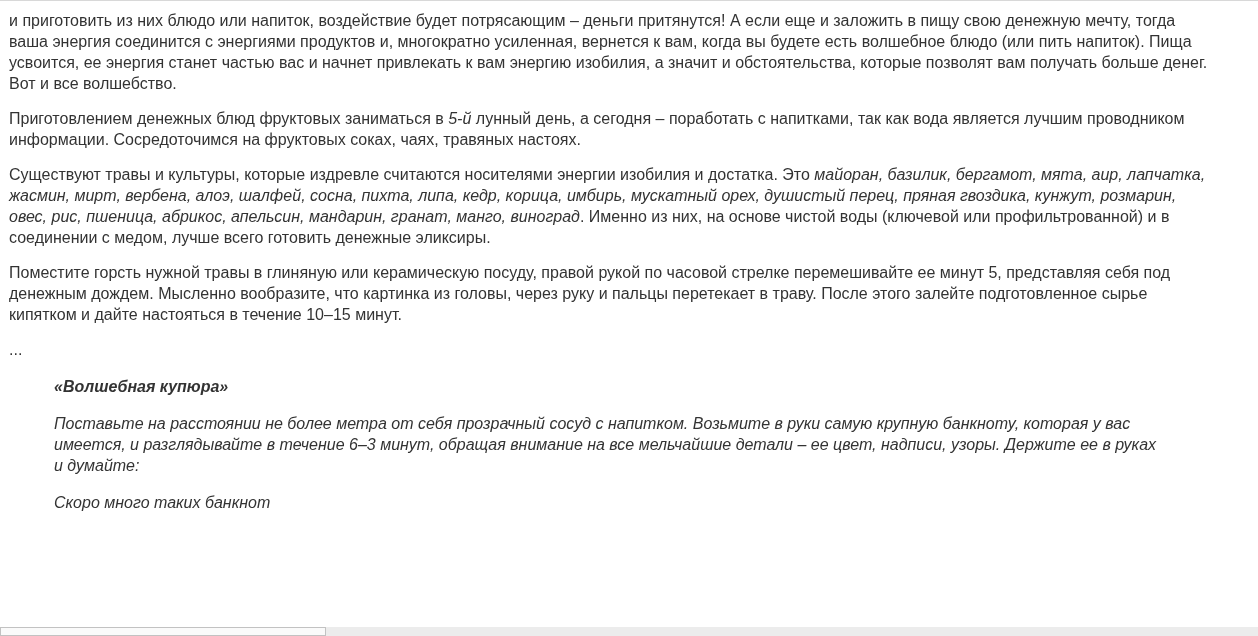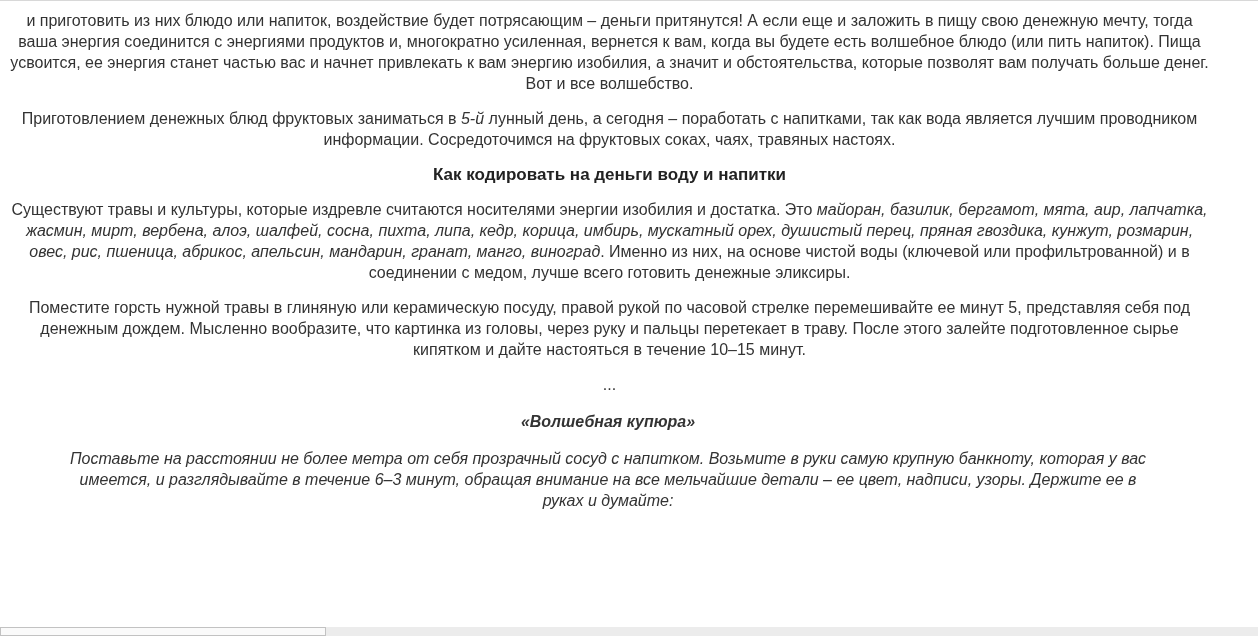--- a/index.html
+++ b/index.html
@@ -18,21 +18,20 @@
     position: relative;
   }
   .top-divider {
     border-top: 1px solid #d8d8d8;
     height: 0;
   }
   .content {
     padding: 9px 22px 0 9px;
     max-width: 1232px;
     box-sizing: border-box;
-    text-align: center;
   }
   .content p {
     margin: 14px 0;
   }
   .content p.first {
     margin-top: 0;
   }
   h3.section-heading {
     font-size: 17px;
     font-weight: bold;
@@ -40,21 +39,21 @@
     margin: 13px 0;
     line-height: 21px;
   }
   em { }
   blockquote.ritual-quote {
     margin: 14px 40px 14px 37px;
     padding: 0;
     font-style: italic;
   }
   blockquote.ritual-quote p {
-    margin: 16px 16px;
+    margin: 16px 8px;
   }
   blockquote.ritual-quote p.quote-title {
     font-weight: bold;
   }
   .hscrollbar {
     position: absolute;
     left: 0;
     bottom: 0;
     width: 1258px;
     height: 9px;
@@ -75,32 +74,32 @@
 <body>
 
 <div class="top-divider"></div>
 
 <main class="content">
 
   <p class="first">и приготовить из них блюдо или напиток, воздействие будет потрясающим – деньги притянутся! А если еще и заложить в пищу свою денежную мечту, тогда ваша энергия соединится с энергиями продуктов и, многократно усиленная, вернется к вам, когда вы будете есть волшебное блюдо (или пить напиток). Пища усвоится, ее энергия станет частью вас и начнет привлекать к вам энергию изобилия, а значит и обстоятельства, которые позволят вам получать больше денег. Вот и все волшебство.</p>
 
   <p><span>Приготовлением денежных блюд фруктовых заниматься в </span><em>5-й</em><span> лунный день, а сегодня – поработать с напитками, так как вода является лучшим проводником информации. Сосредоточимся на фруктовых соках, чаях, травяных настоях.</span></p>
 
-  <h3 class="section-heading">Как кодировать на деньги воду и напитки</h3>
 
   <p><span>Существуют травы и культуры, которые издревле считаются носителями энергии изобилия и достатка. Это </span><em>майоран, базилик, бергамот, мята, аир, лапчатка, жасмин, мирт, вербена, алоэ, шалфей, сосна, пихта, липа, кедр, корица, имбирь, мускатный орех, душистый перец, пряная гвоздика, кунжут, розмарин, овес, рис, пшеница, абрикос, апельсин, мандарин, гранат, манго, виноград</em><span>. Именно из них, на основе чистой воды (ключевой или профильтрованной) и в соединении с медом, лучше всего готовить денежные эликсиры.</span></p>
 
   <p>Поместите горсть нужной травы в глиняную или керамическую посуду, правой рукой по часовой стрелке перемешивайте ее минут 5, представляя себя под денежным дождем. Мысленно вообразите, что картинка из головы, через руку и пальцы перетекает в траву. После этого залейте подготовленное сырье кипятком и дайте настояться в течение 10–15 минут.</p>
 
 
   <p>...</p>
 
   <blockquote class="ritual-quote">
     <p class="quote-title">«Волшебная купюра»</p>
     <p>Поставьте на расстоянии не более метра от себя прозрачный сосуд с напитком. Возьмите в руки самую крупную банкноту, которая у вас имеется, и разглядывайте в течение 6–3 минут, обращая внимание на все мельчайшие детали – ее цвет, надписи, узоры. Держите ее в руках и думайте:</p>
+    <p>Скоро много таких банкнот</p>
 
   </blockquote>
 
 </main>
 
 <div class="hscrollbar">
   <div class="hthumb"></div>
 </div>
 
 </body></html>

